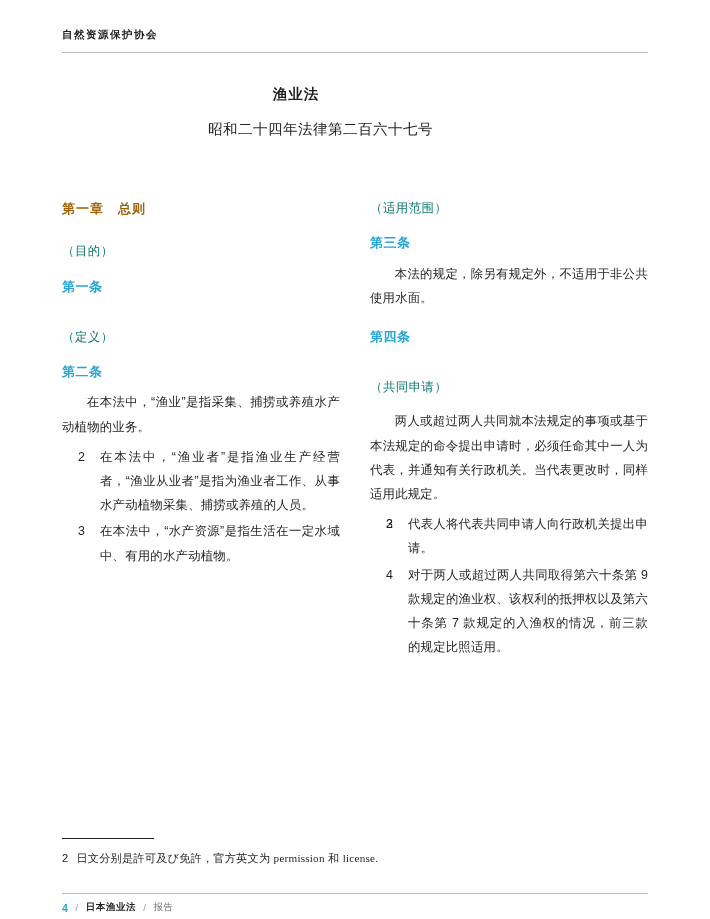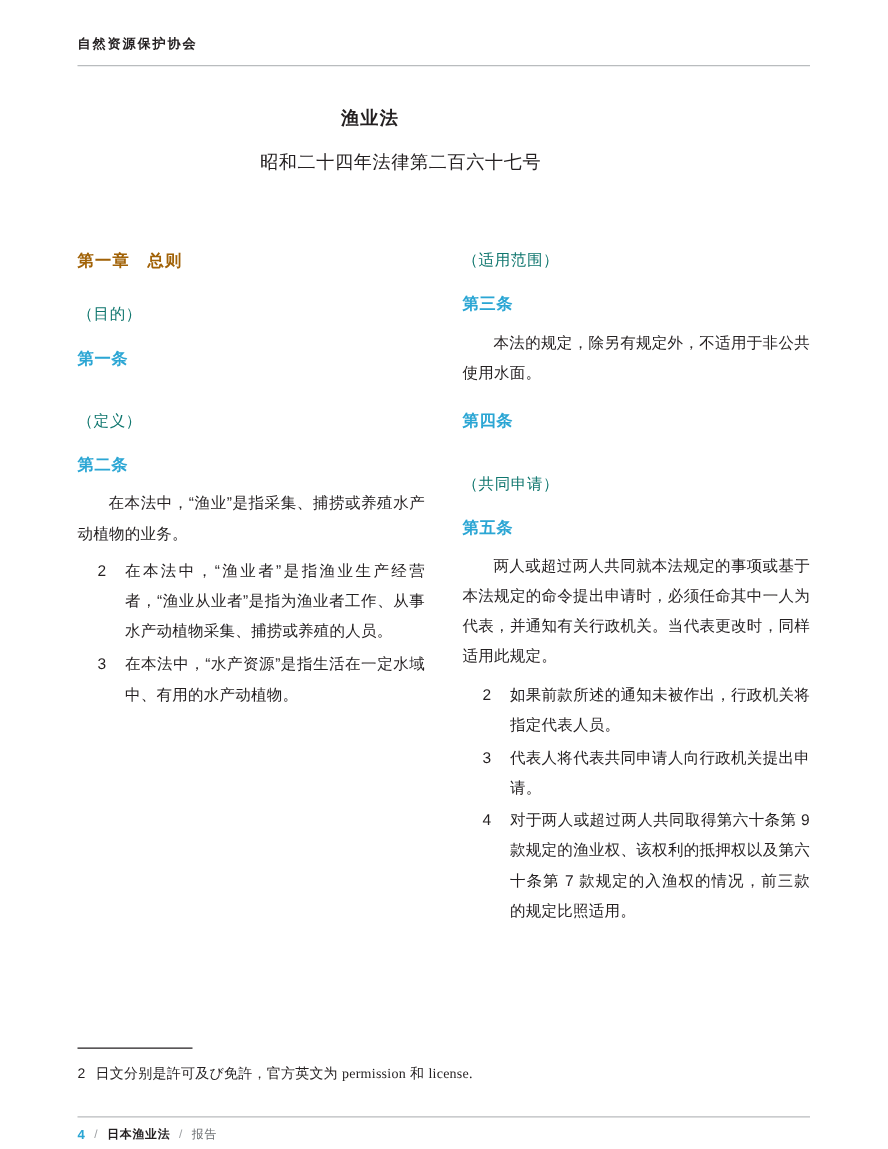--- a/index.html
+++ b/index.html
@@ -208,24 +208,23 @@
   </div>
 
   <div class="col col-right">
     <div class="caption">（适用范围）</div>
     <div class="article-no">第三条</div>
     <p class="para">本法的规定，除另有规定外，不适用于非公共使用水面。</p>
 
     <div class="article-no" style="margin-top:14px;">第四条</div>
 
     <div class="caption spaced">（共同申请）</div>
-    <div class="article-no">第五条</div>
     <p class="para">两人或超过两人共同就本法规定的事项或基于本法规定的命令提出申请时，必须任命其中一人为代表，并通知有关行政机关。当代表更改时，同样适用此规定。</p>
     <ul class="numlist">
-      <li><span class="num">2</span><span>如果前款所述的通知未被作出，行政机关将指定代表人员。</span></li>
+      <li><span class="num">2</span></li>
       <li><span class="num">3</span><span>代表人将代表共同申请人向行政机关提出申请。</span></li>
       <li><span class="num">4</span><span>对于两人或超过两人共同取得第六十条第 9 款规定的渔业权、该权利的抵押权以及第六十条第 7 款规定的入渔权的情况，前三款的规定比照适用。</span></li>
     </ul>
   </div>
 
   <div class="footnote-rule"></div>
   <div class="footnote">
     <span class="fn-mark">2</span><span>日文分别是許可及び免許，官方英文为 </span><span class="latin">permission</span><span> 和 </span><span class="latin">license.</span>
   </div>
 

